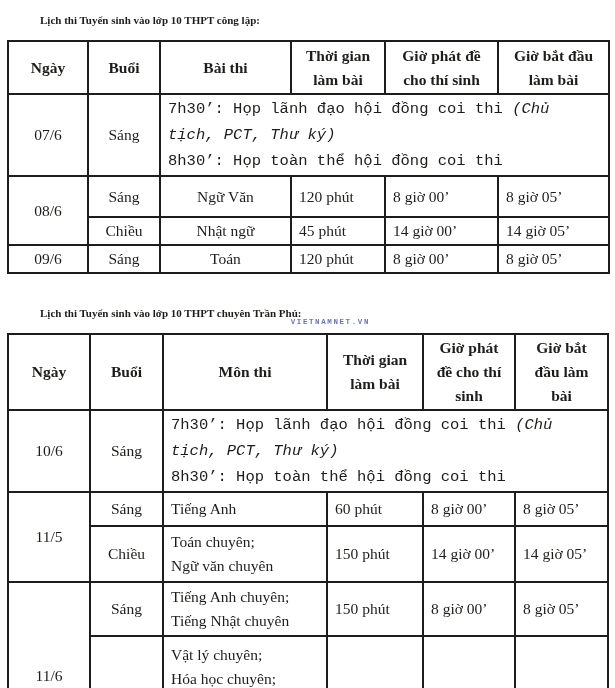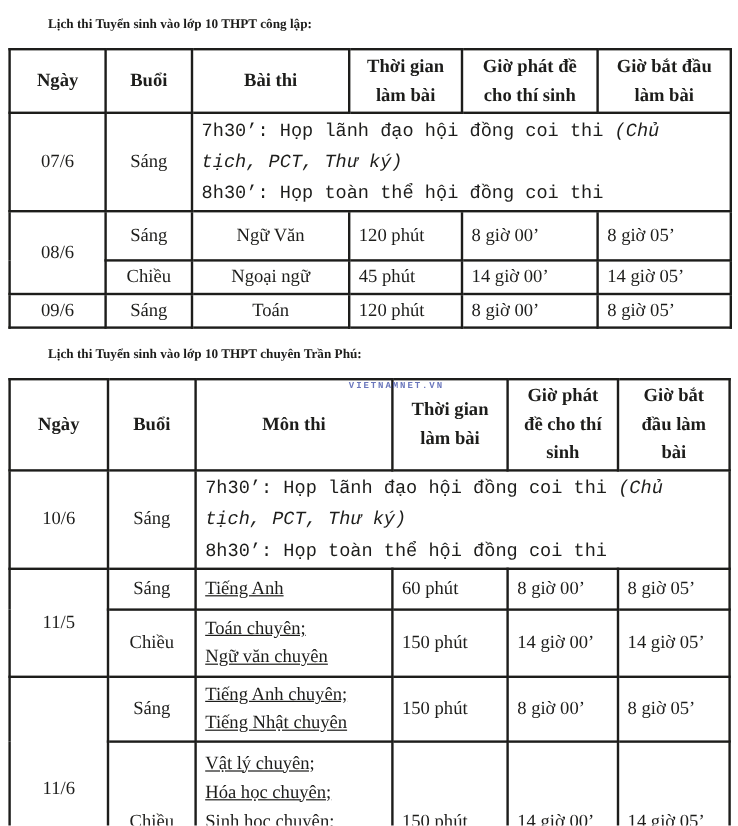--- a/index.html
+++ b/index.html
@@ -23,27 +23,27 @@
   table.sched td{
     border:2px solid var(--border);
     font-size:15.5px; line-height:24px;
     padding:1px 7px; vertical-align:middle;
     overflow:hidden;
   }
   .hdr td{font-weight:bold; text-align:center; line-height:23px; padding:1px 3px;}
   .ctr{text-align:center; padding:1px 2px;}
   .b{font-weight:normal;}
   .it{font-style:italic;}
-  .preline{white-space:pre-line;text-decoration:underline;}
+  .preline{white-space:pre-line;}
   .mline{line-height:26px;font-family:Liberation Mono, monospace;}
   
   .h53{height:53px}.h55{height:55px}.h29{height:41px}.h26{height:26px}.h28{height:28px}
   .h73{height:73px}.h54{height:54px}.h34{height:34px}.h56{height:56px}.h133{height:133px}
   
-  .title2{margin-top:10px;}
+  .title2{margin-top:28px;}
   
   .watermark{
     position:absolute; left:234px; top:320px; width:136px;
     opacity:0.9; z-index:5; pointer-events:none;
   }
   .wm-row{display:flex; align-items:flex-end; height:34px;}
   .wm-v{width:33px; height:34px; flex:0 0 auto; margin-right:-4px;}
   .wm-v path{fill:var(--wm-red);}
   .wm-text{
     font-family:"Liberation Serif","DejaVu Serif",serif;
@@ -92,21 +92,21 @@
     <tr class="h29">
       <td class="ctr" rowspan="2">08/6</td>
       <td class="ctr b">Sáng</td>
       <td class="ctr">Ngữ Văn</td>
       <td>120 phút</td>
       <td>8 giờ 00’</td>
       <td>8 giờ 05’</td>
     </tr>
     <tr class="h26">
       <td class="ctr b">Chiều</td>
-      <td class="ctr">Ngoại ngữ</td>
+      <td class="ctr">Nhật ngữ</td>
       <td>45 phút</td>
       <td>14 giờ 00’</td>
       <td>14 giờ 05’</td>
     </tr>
     <tr class="h28">
       <td class="ctr">09/6</td>
       <td class="ctr b">Sáng</td>
       <td class="ctr">Toán</td>
       <td>120 phút</td>
       <td>8 giờ 00’</td>

